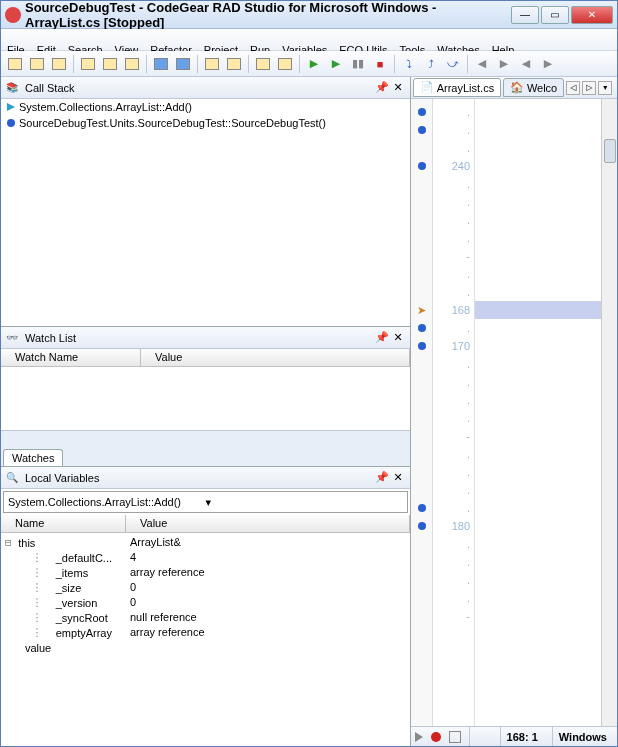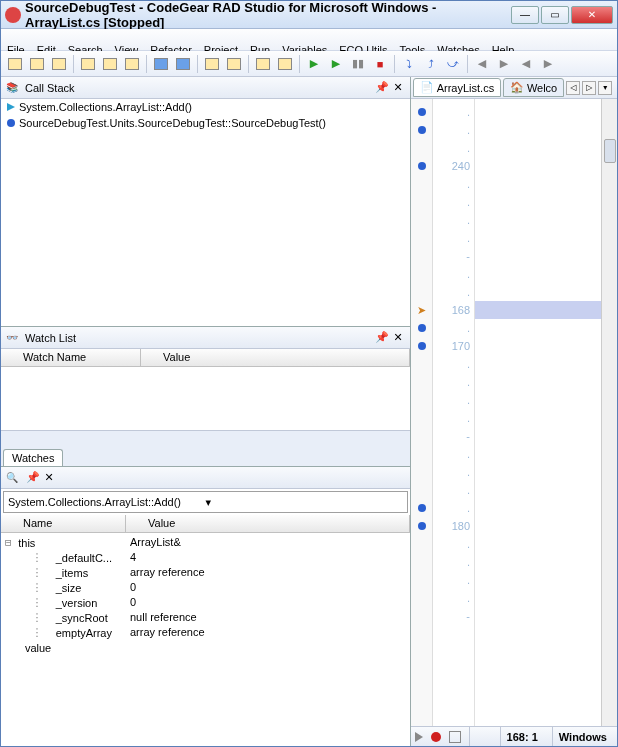--- a/index.html
+++ b/index.html
@@ -22,21 +22,21 @@
 .panel { display: flex; flex-direction: column; border-bottom: 1px solid #9aa; background: #fff; }
 .phead { height: 22px; background: linear-gradient(#f8fafd,#e5ebf5); display: flex; align-items: center; padding: 0 4px; border-bottom: 1px solid #c0c8d8; }
 .phead .picon { width: 16px; height: 16px; margin-right: 4px; display: flex; align-items: center; justify-content: center; font-size: 10px; }
 .phead .ptitle { flex: 1; }
 .phead .pbtn { width: 16px; height: 16px; display: flex; align-items: center; justify-content: center; cursor: pointer; }
 .pbody { flex: 1; overflow: auto; background: #fff; }
 .cs-item { padding: 2px 6px; display: flex; align-items: center; gap: 4px; }
 .dot { width: 8px; height: 8px; border-radius: 50%; background: #2a5fd0; flex-shrink: 0; }
 .arrow { width: 0; height: 0; border-top: 4px solid transparent; border-bottom: 4px solid transparent; border-left: 8px solid #2a9fd0; flex-shrink: 0; }
 .colhead { height: 18px; background: linear-gradient(#fdfdfd,#e8e8e8); display: flex; border-bottom: 1px solid #c0c0c0; }
-.colhead div { padding: 2px 22px; border-right: 1px solid #c0c0c0; }
+.colhead div { padding: 2px 14px; border-right: 1px solid #c0c0c0; }
 .tabrow { height: 36px; display: flex; align-items: flex-end; background: #e8eef8; border-top: 1px solid #c0c8d8; }
 .tab { padding: 2px 8px; background: #fff; border: 1px solid #9aa; border-bottom: none; border-radius: 3px 3px 0 0; margin-left: 2px; }
 .lv-select { height: 22px; background: #fff; border: 1px solid #a0a0a0; margin: 2px; display: flex; align-items: center; padding: 0 4px; }
 .lv-select span { flex: 1; }
 .lv-tree { padding: 2px 0; }
 .lv-row { display: flex; padding: 1px 4px; }
 .lv-name { width: 125px; display: flex; align-items: center; }
 .lv-val { flex: 1; }
 .treeline { color: #888; font-family: monospace; white-space: pre; }
 .rightcol { flex: 1; display: flex; flex-direction: column; background: #fff; }
@@ -202,20 +202,21 @@
         </div>
         <div class="pbody"></div>
         <div class="tabrow">
           <div class="tab">Watches</div>
         </div>
       </div>
 
       <div class="panel" style="flex:1;border-bottom:none">
         <div class="phead">
           <div class="picon">🔍</div>
+          <div class="ptitle">Local Variables</div>
           <div class="pbtn">📌</div>
           <div class="pbtn">✕</div>
         </div>
         <div class="lv-select">
           <span>System.Collections.ArrayList::Add()</span>
           <span>▾</span>
         </div>
         <div class="colhead">
           <div style="width:125px">Name</div>
           <div style="flex:1">Value</div>

